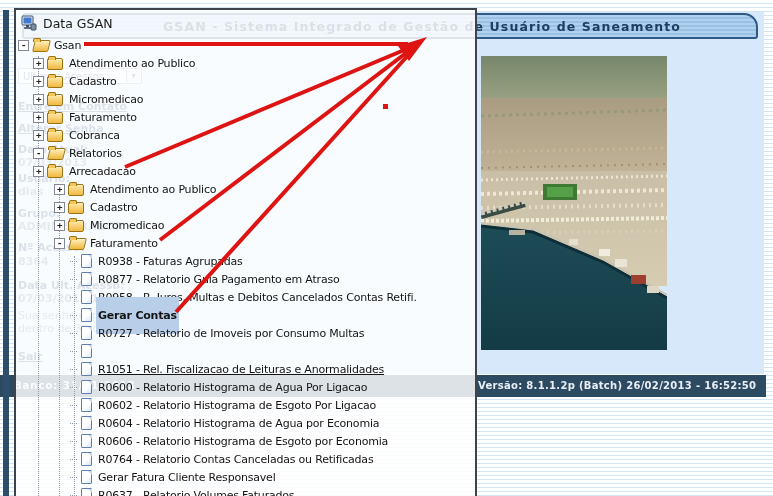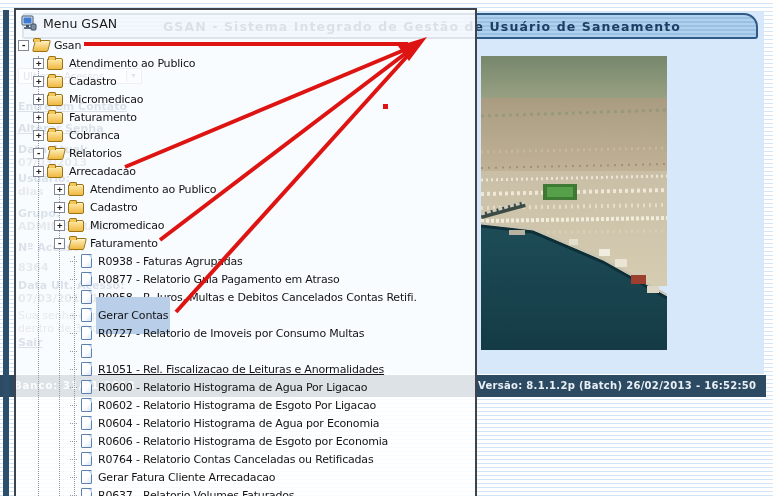--- a/index.html
+++ b/index.html
@@ -52,21 +52,21 @@
     background:linear-gradient(#ffe9a8,#f0b942);border:1px solid #9c7313;border-radius:2px;
     box-shadow:inset 0 1px 0 #fff3cf;}
   .ticon[data-icon="folder-open"]::before{transform:skewX(-14deg);transform-origin:bottom left;
     background:linear-gradient(#fff0bf,#eeb83e);}
   .ticon[data-icon="doc"]{flex:0 0 13px;width:13px;}
   .ticon[data-icon="doc"]::before{content:"";position:absolute;left:1px;top:0;width:9px;height:12px;
     background:linear-gradient(135deg,#ffffff 55%,#d8e6f6);border:1px solid #5d80ad;border-radius:1px;}
   .ticon[data-icon="doc"]::after{content:"";position:absolute;left:8px;top:1px;width:0;height:0;
     border-top:4px solid #c7dbf0;border-left:4px solid transparent;}
   .row .label{padding:12px 2px;text-align:right;}
-  .row.sel .label{background:#b9cfe9;}
+  .row.sel .label{background:#b9cfe9;font-weight:bold;}
   .row.und .label{text-decoration:underline;}
   .vline{position:absolute;width:0;border-left:1px dotted #9099a8;}
   .anno{position:absolute;inset:0;z-index:9;pointer-events:none;}
 </style>
 </head>
 <body>
 
 <div class="page">
 
   <div class="content-bg"></div>
@@ -133,38 +133,38 @@
     </div>
     <span class="lnk" style="left:2px;top:36px">Entre em Contato</span>
     <span class="lnk" style="left:2px;top:58px">Alterar Senha</span>
     <span class="lbl" style="left:2px;top:79px">Data Atual:</span>
     <span class="val" style="left:2px;top:92px">07/03/2013</span>
     <span class="lbl" style="left:2px;top:108px">Usuário:</span>
     <span class="val" style="left:2px;top:121px">dias</span>
     <span class="lbl" style="left:2px;top:143px">Grupo:</span>
     <span class="val" style="left:2px;top:156px">ADMINISTRADOR</span>
     <span class="lbl" style="left:2px;top:177px">Nº Acesso:</span>
-    <span class="val" style="left:2px;top:197px">8364</span>
+    <span class="val" style="left:2px;top:191px">8364</span>
     <span class="lbl" style="left:2px;top:215px">Data Ult. Acesso:</span>
     <span class="val" style="left:2px;top:228px">07/03/2013 16:52</span>
     <span class="note" style="left:2px;top:245px">Sua senha expira</span>
     <span class="note" style="left:2px;top:258px">dentro de 30 dias</span>
-    <span class="lnk" style="left:2px;top:272px">Sair</span>
+    <span class="lnk" style="left:2px;top:286px">Sair</span>
   </div>
 
   <div class="menu-panel">
     <div class="menu-header">
       <svg width="16" height="16" viewBox="0 0 16 16">
         <rect x="1" y="1" width="11" height="9" rx="1" fill="#e8eef6" stroke="#3b4f66"></rect>
         <rect x="2.5" y="2.5" width="8" height="6" fill="#3f7ad0"></rect>
         <rect x="5" y="10" width="3" height="2" fill="#3b4f66"></rect>
         <rect x="3" y="12" width="7" height="2" rx="0.5" fill="#5a6b7e"></rect>
         <rect x="10" y="9" width="5" height="6" rx="1" fill="#7d8da0" stroke="#3b4f66"></rect>
       </svg>
-      <span>Menu GSAN</span>
+      <span>Data GSAN</span>
     </div>
     <div class="vline" style="left:22px;top:46px;height:450px"></div>
     <div class="vline" style="left:43px;top:184px;height:312px"></div>
     <div class="vline" style="left:58px;top:246px;height:250px"></div>
     <div class="tree">
 
         <div class="row lvl0">
 
           <span class="toggle" data-state="minus"></span>
           <span class="ticon" data-icon="folder-open"></span>
@@ -328,21 +328,21 @@
           <span class="stub"></span>
 
           <span class="ticon" data-icon="doc"></span>
           <span class="label">R0764 - Relatorio Contas Canceladas ou Retificadas</span>
         </div>
 
         <div class="row lvl3">
           <span class="stub"></span>
 
           <span class="ticon" data-icon="doc"></span>
-          <span class="label">Gerar Fatura Cliente Arrecadacao</span>
+          <span class="label">Gerar Fatura Cliente Responsavel</span>
         </div>
 
         <div class="row lvl3">
           <span class="stub"></span>
 
           <span class="ticon" data-icon="doc"></span>
           <span class="label">R0637 - Relatorio Volumes Faturados</span>
         </div>
       </div>
   </div>

